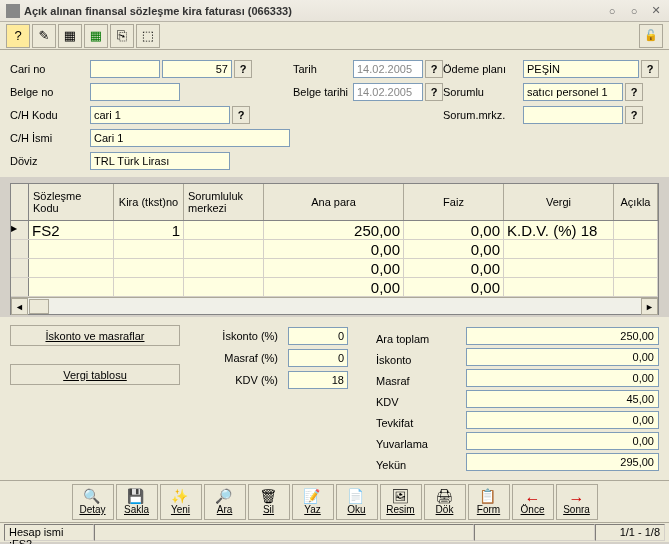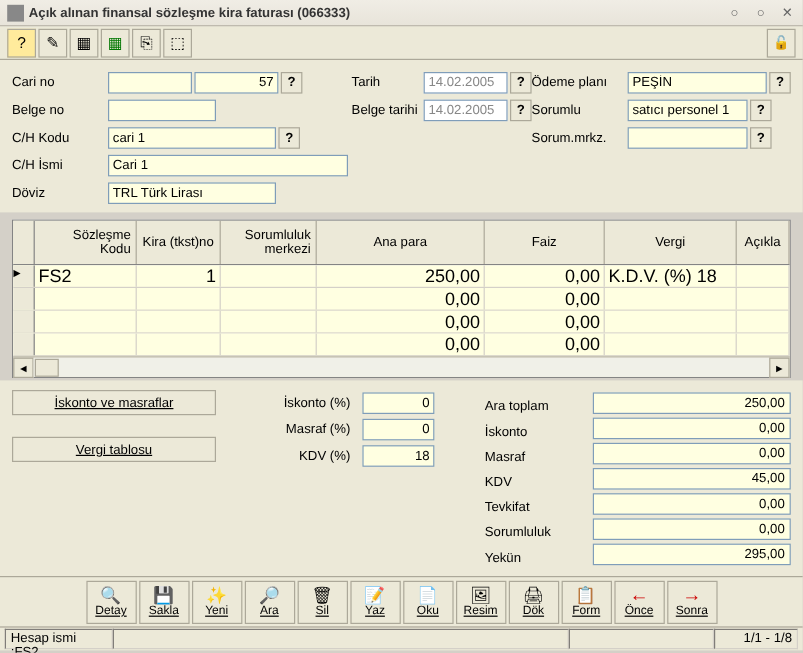--- a/index.html
+++ b/index.html
@@ -22,37 +22,37 @@
   .form-label { width: 80px; color: #000; }
   .form-input { height: 18px; border: 1px solid #7f9db9; background: #ffffe1; padding: 0 3px; font-size: 11px; }
   .form-input.white { background: #fff; }
   .form-input.right { text-align: right; }
   .form-help { width: 18px; height: 18px; border: 1px solid #aca899; background: #ece9d8; display: inline-flex; align-items: center; justify-content: center; font-weight: bold; cursor: pointer; margin-left: 2px; }
   .col2 { display: flex; }
   .col2 > div { display: flex; align-items: center; }
   
   .grid-wrap { margin: 6px 10px 2px 10px; border: 1px solid #848484; background: #fff; }
   .grid-head { display: flex; background: #ece9d8; border-bottom: 1px solid #848484; }
-  .grid-head-cell { border-right: 1px solid #aca899; padding: 6px 4px; text-align: right; font-size: 11px; height: 36px; display: flex; align-items: center; justify-content: center; }
+  .grid-head-cell { border-right: 1px solid #aca899; padding: 6px 4px; text-align: left; font-size: 11px; height: 36px; display: flex; align-items: center; justify-content: center; }
   .grid-body { height: 76px; overflow: hidden; }
   .grid-row { display: flex; height: 19px; border-bottom: 1px solid #d4d0c8; }
   .grid-row:nth-child(odd) { background: #ffffe1; }
   .grid-row:nth-child(even) { background: #ffffe1; }
   .grid-cell { border-right: 1px solid #d4d0c8; padding: 1px 3px; font-size: 15px; overflow: hidden; }
   .grid-cell.right { text-align: right; }
   .grid-rowhead { width: 18px; background: #ece9d8; border-right: 1px solid #848484; }
   .grid-row.active .grid-rowhead::before { content: "▶"; font-size: 8px; color: #000; }
   .grid-row.active .grid-cell:first-of-type { background: #fff; border: 1px solid #000; }
   
   .scrollbar-h { height: 17px; background: #ece9d8; display: flex; border-top: 1px solid #aca899; }
   .sb-btn { width: 17px; height: 17px; border: 1px solid #aca899; background: #ece9d8; display: flex; align-items: center; justify-content: center; font-size: 9px; cursor: pointer; }
   .sb-track { flex: 1; background: #f0f0e8; }
   .sb-thumb { width: 20px; height: 15px; background: #ece9d8; border: 1px solid #aca899; margin: 1px; }
   
-  .bottom-area { display: flex; padding: 8px 10px; gap: 22px; background: #ece9d8; }
+  .bottom-area { display: flex; padding: 8px 10px; gap: 8px; background: #ece9d8; }
   .bottom-left { width: 180px; }
   .bottom-mid { width: 170px; }
   .bottom-right { flex: 1; }
   .long-btn { width: 170px; height: 21px; border: 1px solid #aca899; background: #ece9d8; text-align: center; padding: 2px; cursor: pointer; margin-bottom: 18px; font-size: 11px; text-decoration: underline; }
   .mid-row { display: flex; align-items: center; height: 22px; margin-bottom: 0px; }
   .mid-label { width: 90px; text-align: right; padding-right: 10px; }
   .mid-input { width: 60px; height: 18px; border: 1px solid #7f9db9; background: #ffffe1; text-align: right; padding: 0 3px; font-size: 11px; }
   .total-row { display: flex; align-items: flex-end; height: 20px; margin-bottom: 1px; }
   .total-label { width: 90px; }
   .total-value { flex: 1; height: 18px; border: 1px solid #7f9db9; background: #ffffe1; text-align: right; padding: 0 4px; font-size: 11px; line-height: 16px; }
@@ -249,21 +249,21 @@
       </div>
     <div class="total-row">
         <div class="total-label">KDV</div>
         <div class="total-value">45,00</div>
       </div>
     <div class="total-row">
         <div class="total-label">Tevkifat</div>
         <div class="total-value">0,00</div>
       </div>
     <div class="total-row">
-        <div class="total-label">Sorumluluk</div>
+        <div class="total-label">Yuvarlama</div>
         <div class="total-value">0,00</div>
       </div>
     <div class="total-row">
         <div class="total-label">Yekün</div>
         <div class="total-value">295,00</div>
       </div>
   </div>
 </div>
 
 <div class="action-toolbar">

